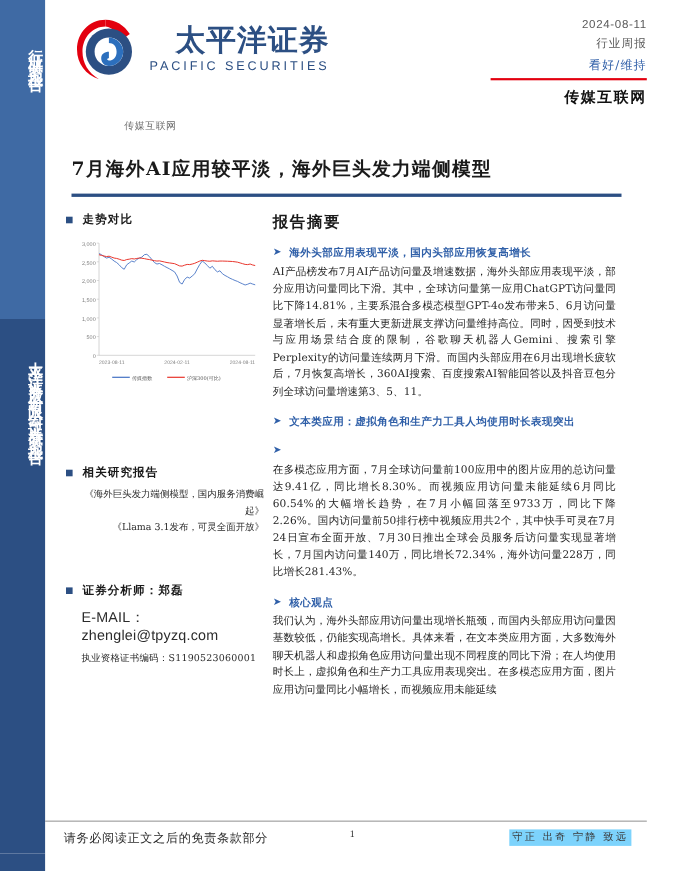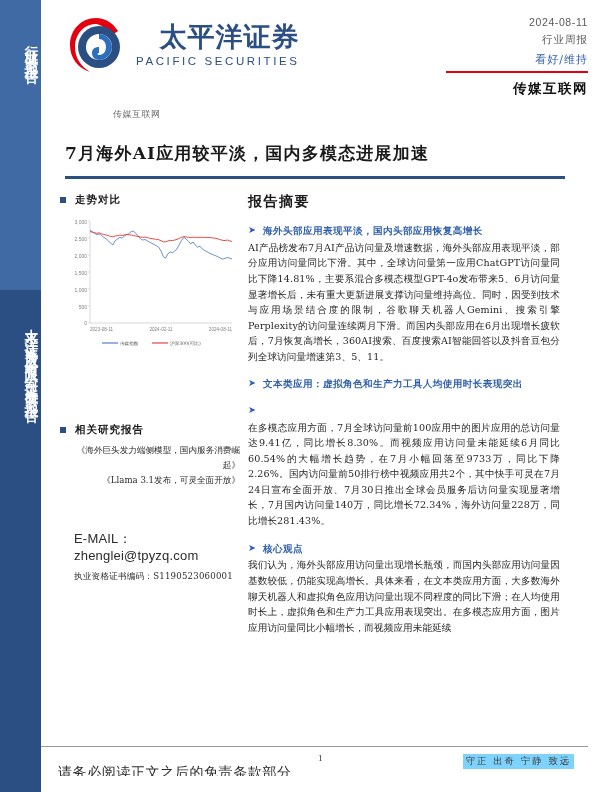--- a/index.html
+++ b/index.html
@@ -298,23 +298,23 @@
   .footer {
     position: absolute;
     left: 41px;
     top: 752px;
     width: 547px;
     height: 22px;
   }
   .footer-left {
     position: absolute;
     left: 17px;
-    top: 12px;
-    font-family: "DejaVu Serif", "Liberation Serif", serif;
-    font-size: 14px;
+    top: 2px;
+    font-family: "DejaVu Serif", "Liberation Serif", serif;
+    font-size: 11px;
     color: #2b2b2b;
     letter-spacing: 0.6px;
   }
   .footer-page {
     position: absolute;
     left: 277px;
     top: 1px;
     font-family: "Liberation Serif", serif;
     font-size: 9px;
     color: #2b2b2b;
@@ -378,21 +378,21 @@
   <div class="meta">
     <div class="meta-date">2024-08-11</div>
     <div class="meta-type">行业周报</div>
     <div class="meta-rating">看好/维持</div>
     <div class="meta-rule"></div>
     <div class="meta-industry">传媒互联网</div>
   </div>
 </div>
 
 <div class="title-area">
-  <div class="doc-title">7月海外AI应用较平淡，国内多模态进展加速</div>
+  <div class="doc-title">7月海外AI应用较平淡，海外巨头发力端侧模型</div>
   <div class="title-rule"></div>
 </div>
 
 <div class="left-col">
 
   <div class="sec-head">
     <div class="sec-bullet"></div>
     <div class="sec-title">走势对比</div>
   </div>
 
@@ -446,20 +446,24 @@
       <div class="sec-bullet"></div>
       <div class="sec-title">相关研究报告</div>
     </div>
     <div class="block-body">
       <div class="rpt-item">《海外巨头发力端侧模型，国内服务消费崛起》</div>
       <div class="rpt-item">《Llama 3.1发布，可灵全面开放》</div>
     </div>
   </div>
 
   <div class="block" style="margin-top:42px;">
+    <div class="sec-head">
+      <div class="sec-bullet"></div>
+      <div class="sec-title">证券分析师：郑磊</div>
+    </div>
     <div class="analyst-line">
       <span>E-MAIL：</span><span>zhenglei@tpyzq.com</span>
     </div>
     <div class="analyst-line cn">
       <span>执业资格证书编码：</span><span>S1190523060001</span>
     </div>
   </div>
 </div>
 
 <div class="right-col">

